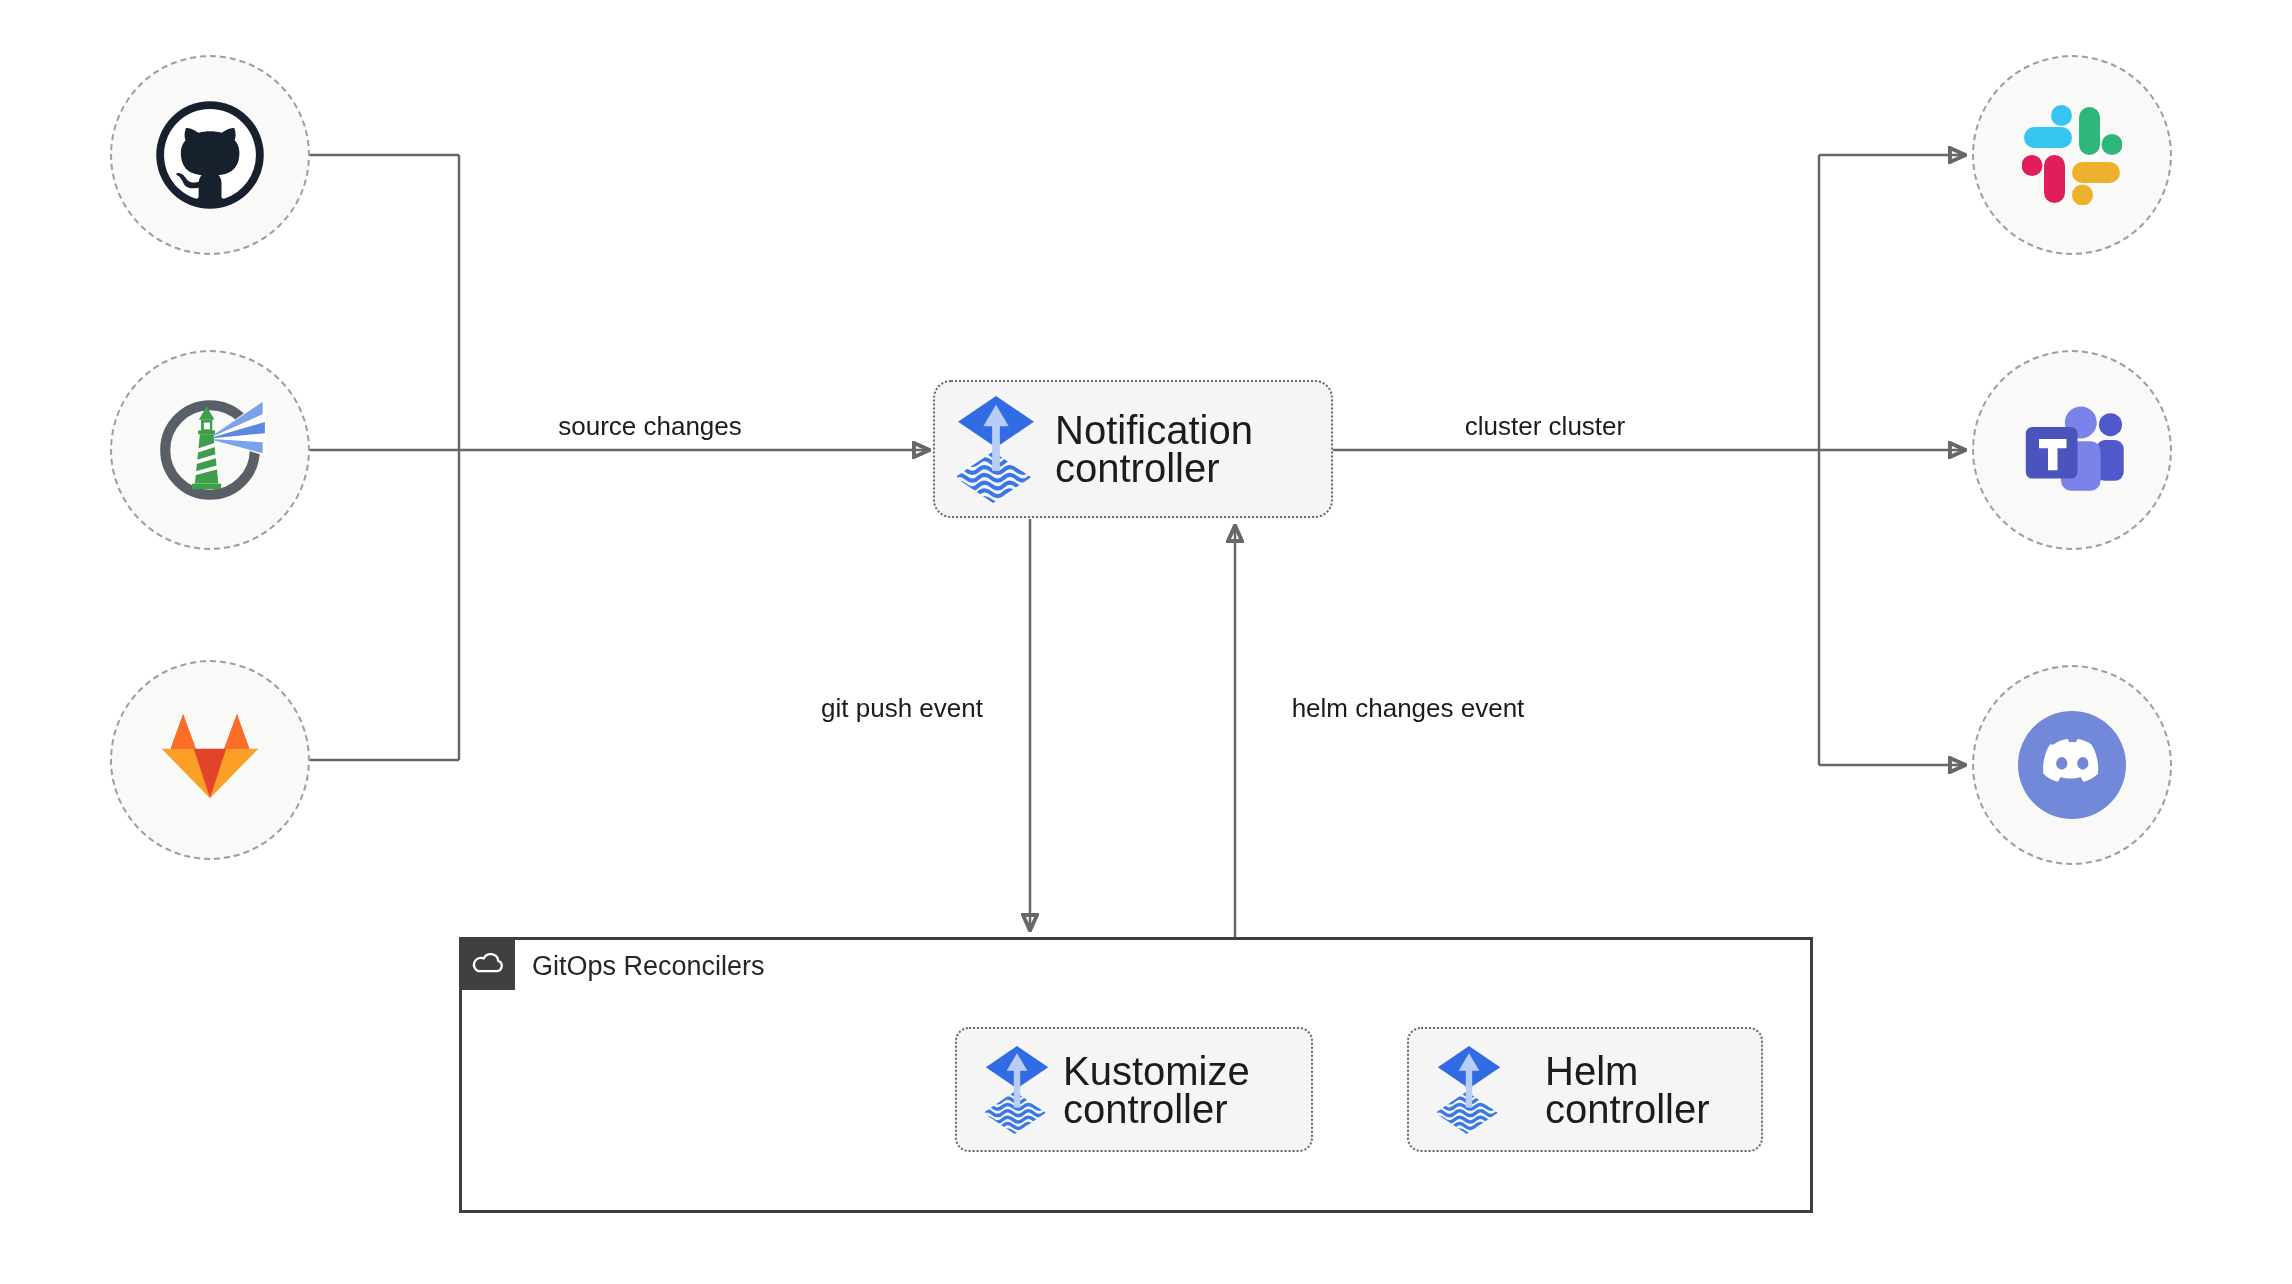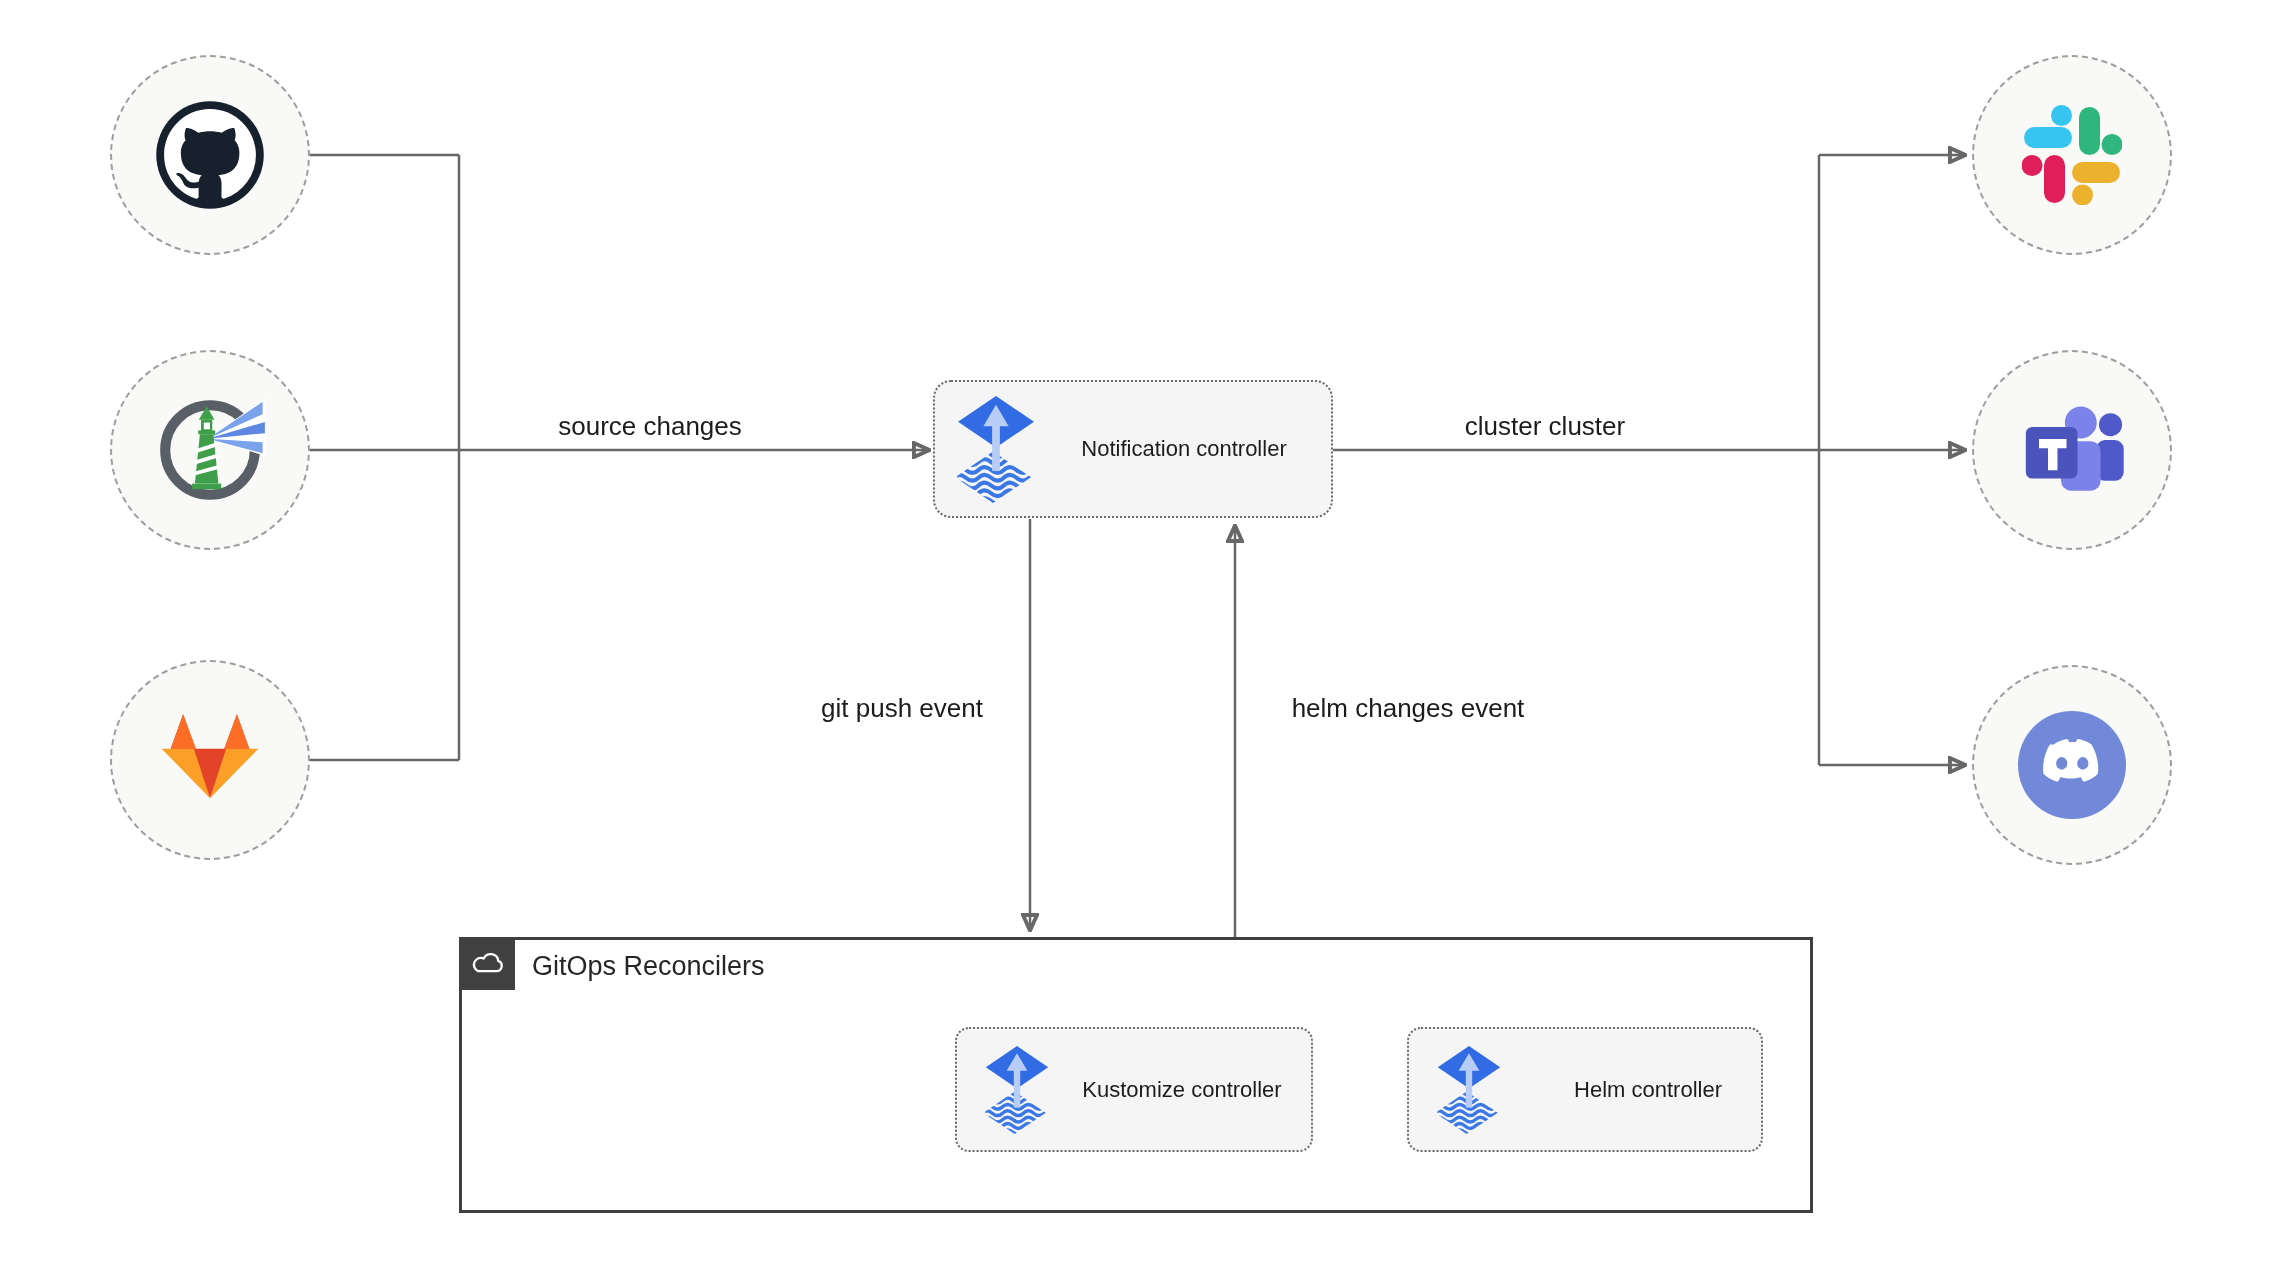--- a/index.html
+++ b/index.html
@@ -17,21 +17,21 @@
     box-sizing:border-box;display:flex;align-items:center;justify-content:center;
   }
   .node{
     position:absolute;background:var(--c-node_fill,#f5f5f5);
     border:2.5px dotted var(--c-node_border,#696969);
     box-sizing:border-box;display:flex;align-items:center;
   }
   .node.big{border-radius:18px;padding:0 18px 0 22px;gap:20px;}
   .node.small{border-radius:14px;padding:0 10px 0 28px;gap:14px;}
   .node .label{
-    flex:1;text-align:center;font-size:22px;line-height:38px;
+    flex:1;text-align:left;font-size:40px;line-height:38px;
     color:var(--c-text,#1c1c1c);
   }
   .edge-label{
     position:absolute;transform:translate(-50%,-50%);
     font-size:26px;color:var(--c-text,#1c1c1c);white-space:nowrap;
   }
   .group-box{
     position:absolute;left:459px;top:937px;width:1354px;height:276px;
     border:3px solid var(--c-container_border,#3f3f3f);
     box-sizing:border-box;background:#fff;

